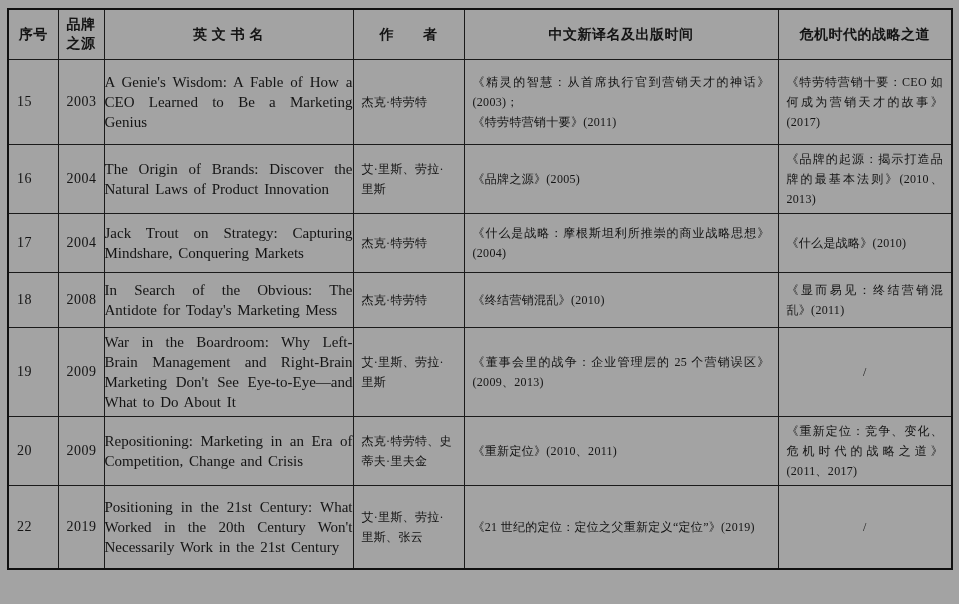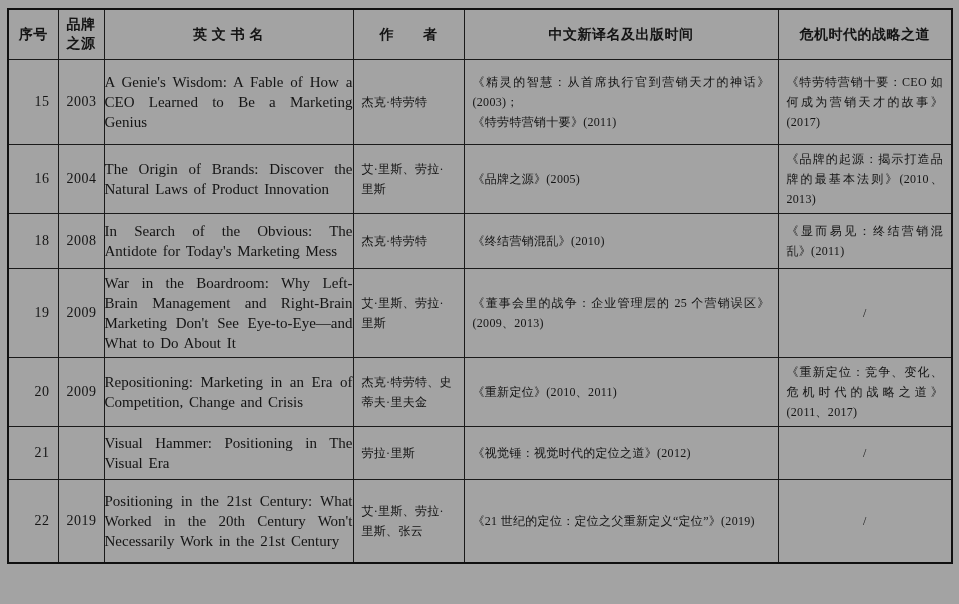--- a/index.html
+++ b/index.html
@@ -35,21 +35,21 @@
   }
   thead th {
     font-family: "Liberation Sans", "DejaVu Sans", sans-serif;
     font-weight: bold;
     font-size: 14px;
     text-align: center;
     letter-spacing: 0.5px;
     line-height: 19px;
   }
   .c-no, .c-year {
-    text-align: right;
+    text-align: left;
     font-size: 14px;
     letter-spacing: 0.5px;
   }
   .c-en {
     font-size: 15px;
     text-align: justify;
     padding: 4px 0;
     word-spacing: 2px;
   }
   .c-au, .c-old, .c-new {
@@ -101,20 +101,28 @@
         <td class="c-new">《特劳特营销十要：CEO 如何成为营销天才的故事》(2017)</td>
       </tr>
       <tr style="height:60px">
         <td class="c-no">16</td>
         <td class="c-year">2004</td>
         <td class="c-en">The Origin of Brands: Discover the Natural Laws of Product Innovation</td>
         <td class="c-au">艾·里斯、劳拉·里斯</td>
         <td class="c-old">《品牌之源》(2005)</td>
         <td class="c-new">《品牌的起源：揭示打造品牌的最基本法则》(2010、2013)</td>
       </tr>
+      <tr style="height:59px">
+        <td class="c-no">17</td>
+        <td class="c-year">2004</td>
+        <td class="c-en">Jack Trout on Strategy: Capturing Mindshare, Conquering Markets</td>
+        <td class="c-au">杰克·特劳特</td>
+        <td class="c-old">《什么是战略：摩根斯坦利所推崇的商业战略思想》(2004)</td>
+        <td class="c-new">《什么是战略》(2010)</td>
+      </tr>
       <tr style="height:55px">
         <td class="c-no">18</td>
         <td class="c-year">2008</td>
         <td class="c-en">In Search of the Obvious: The Antidote for Today's Marketing Mess</td>
         <td class="c-au">杰克·特劳特</td>
         <td class="c-old">《终结营销混乱》(2010)</td>
         <td class="c-new">《显而易见：终结营销混乱》(2011)</td>
       </tr>
       <tr style="height:81px">
         <td class="c-no">19</td>
@@ -125,28 +133,20 @@
         <td class="c-new slash">/</td>
       </tr>
       <tr style="height:61px">
         <td class="c-no">20</td>
         <td class="c-year">2009</td>
         <td class="c-en">Repositioning: Marketing in an Era of Competition, Change and Crisis</td>
         <td class="c-au">杰克·特劳特、史蒂夫·里夫金</td>
         <td class="c-old">《重新定位》(2010、2011)</td>
         <td class="c-new">《重新定位：竞争、变化、危机时代的战略之道》(2011、2017)</td>
       </tr>
-      <tr style="height:53px">
-        <td class="c-no">21</td>
-        <td class="c-year"></td>
-        <td class="c-en">Visual Hammer: Positioning in The Visual Era</td>
-        <td class="c-au">劳拉·里斯</td>
-        <td class="c-old">《视觉锤：视觉时代的定位之道》(2012)</td>
-        <td class="c-new slash">/</td>
-      </tr>
       <tr style="height:84px">
         <td class="c-no">22</td>
         <td class="c-year">2019</td>
         <td class="c-en">Positioning in the 21st Century: What Worked in the 20th Century Won't Necessarily Work in the 21st Century</td>
         <td class="c-au">艾·里斯、劳拉·里斯、张云</td>
         <td class="c-old">《21 世纪的定位：定位之父重新定义“定位”》(2019)</td>
         <td class="c-new slash">/</td>
       </tr>
     </tbody>
   </table>

